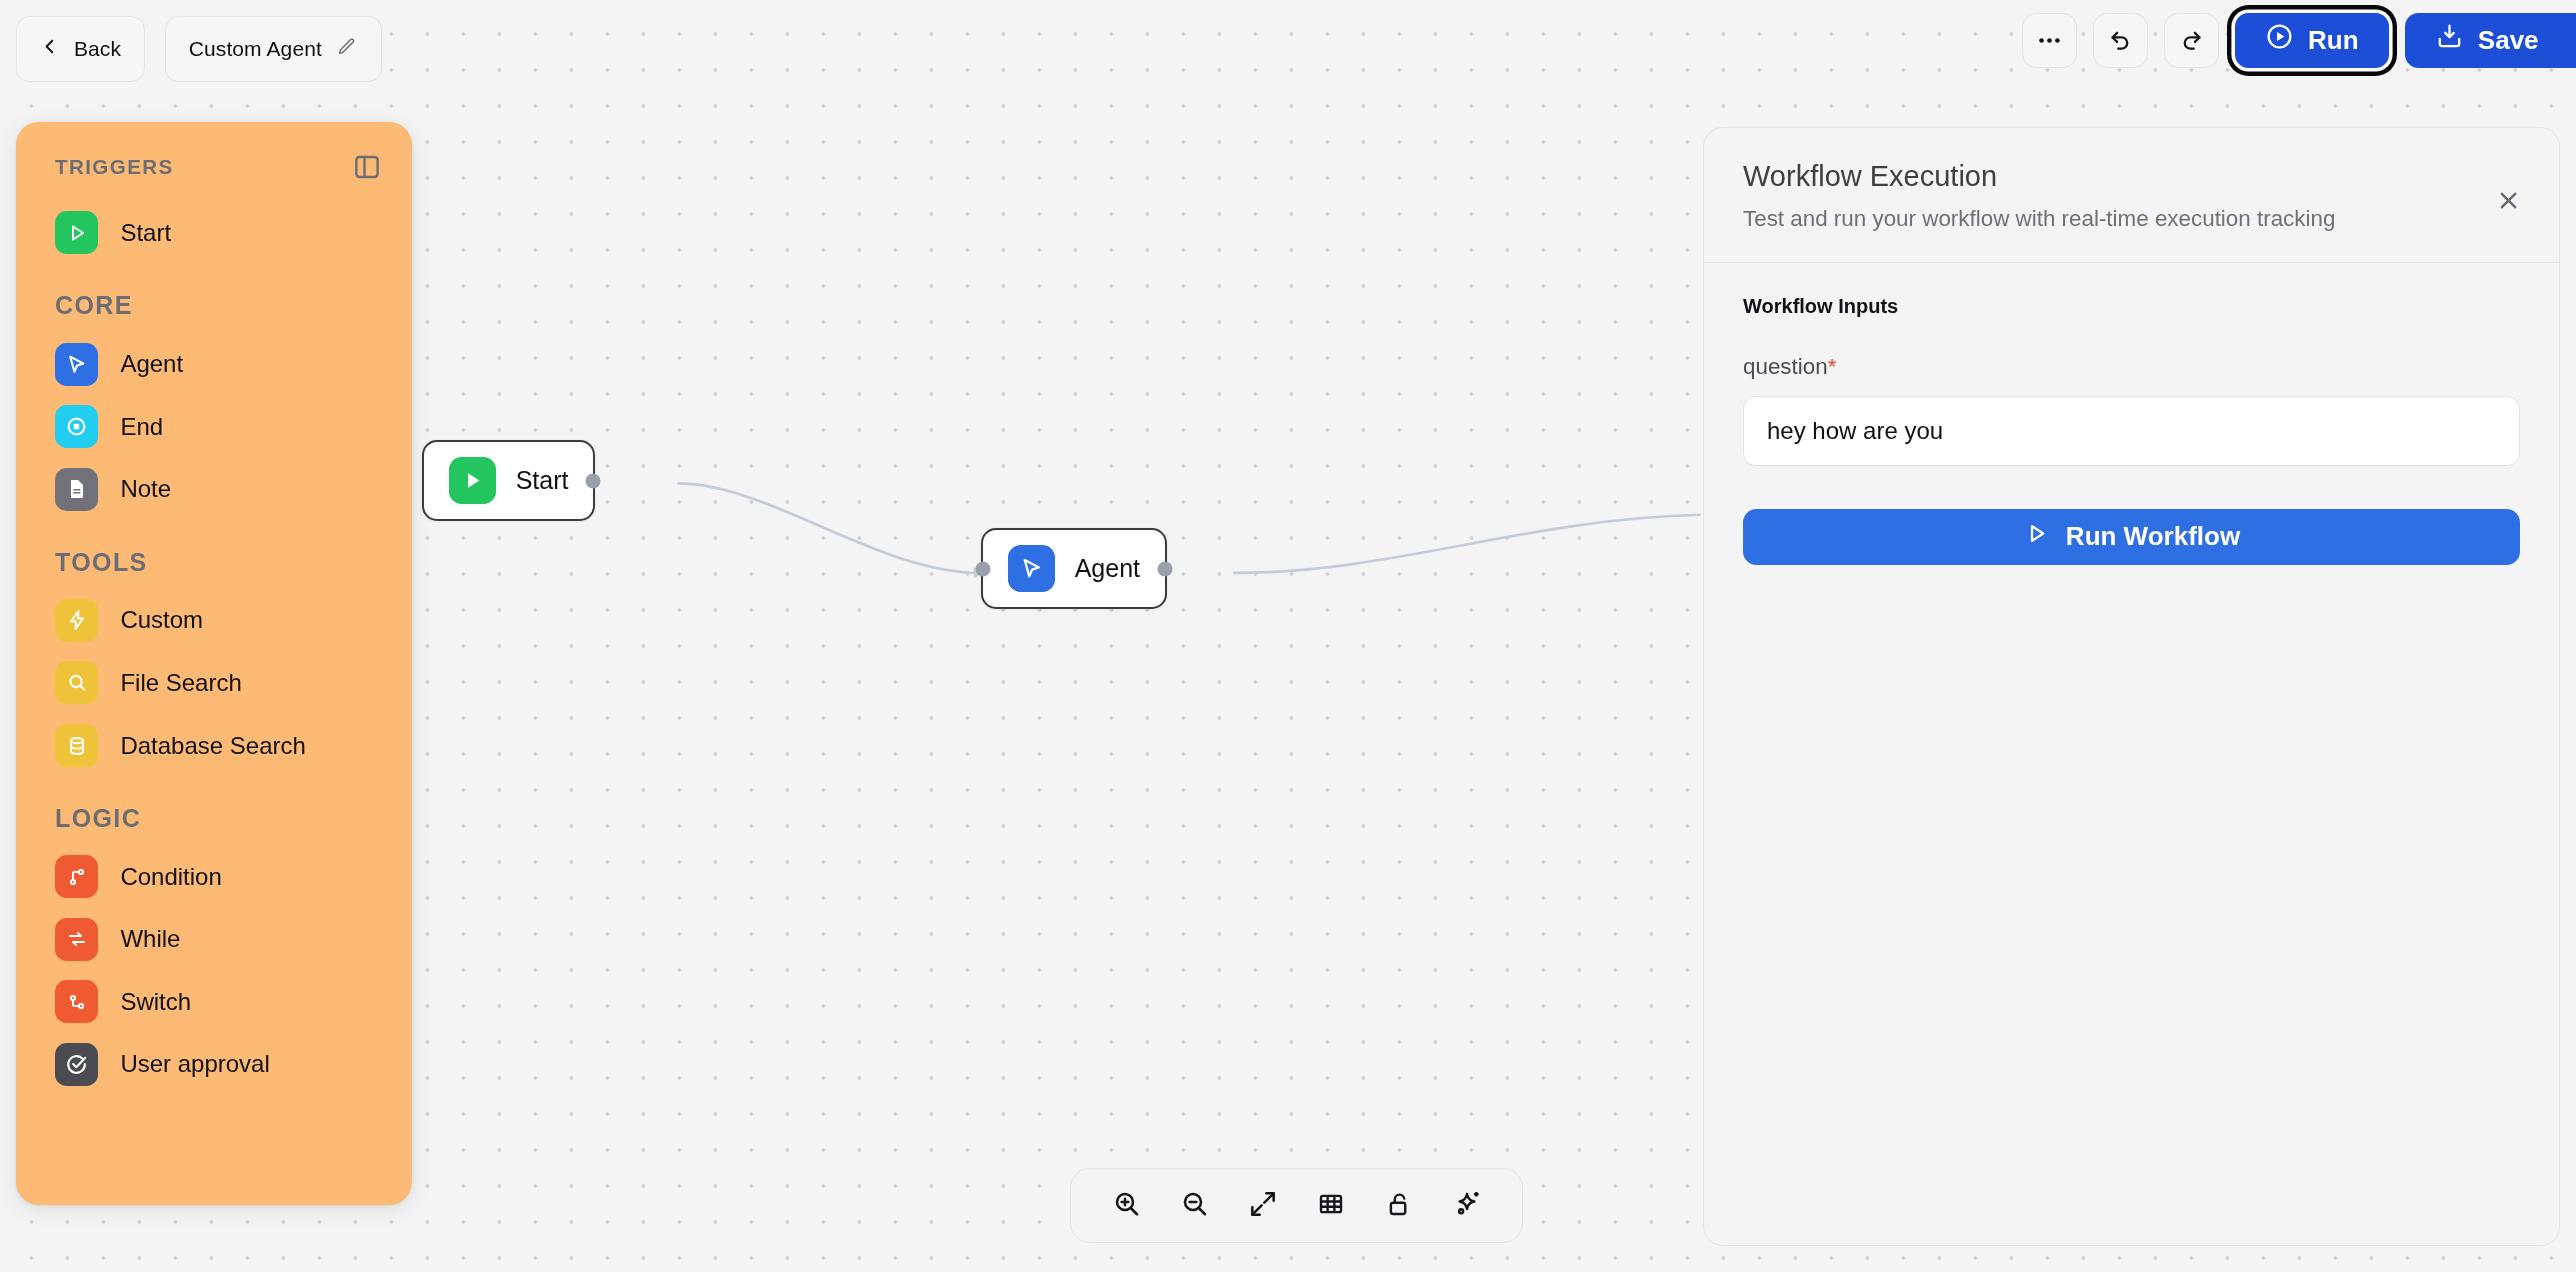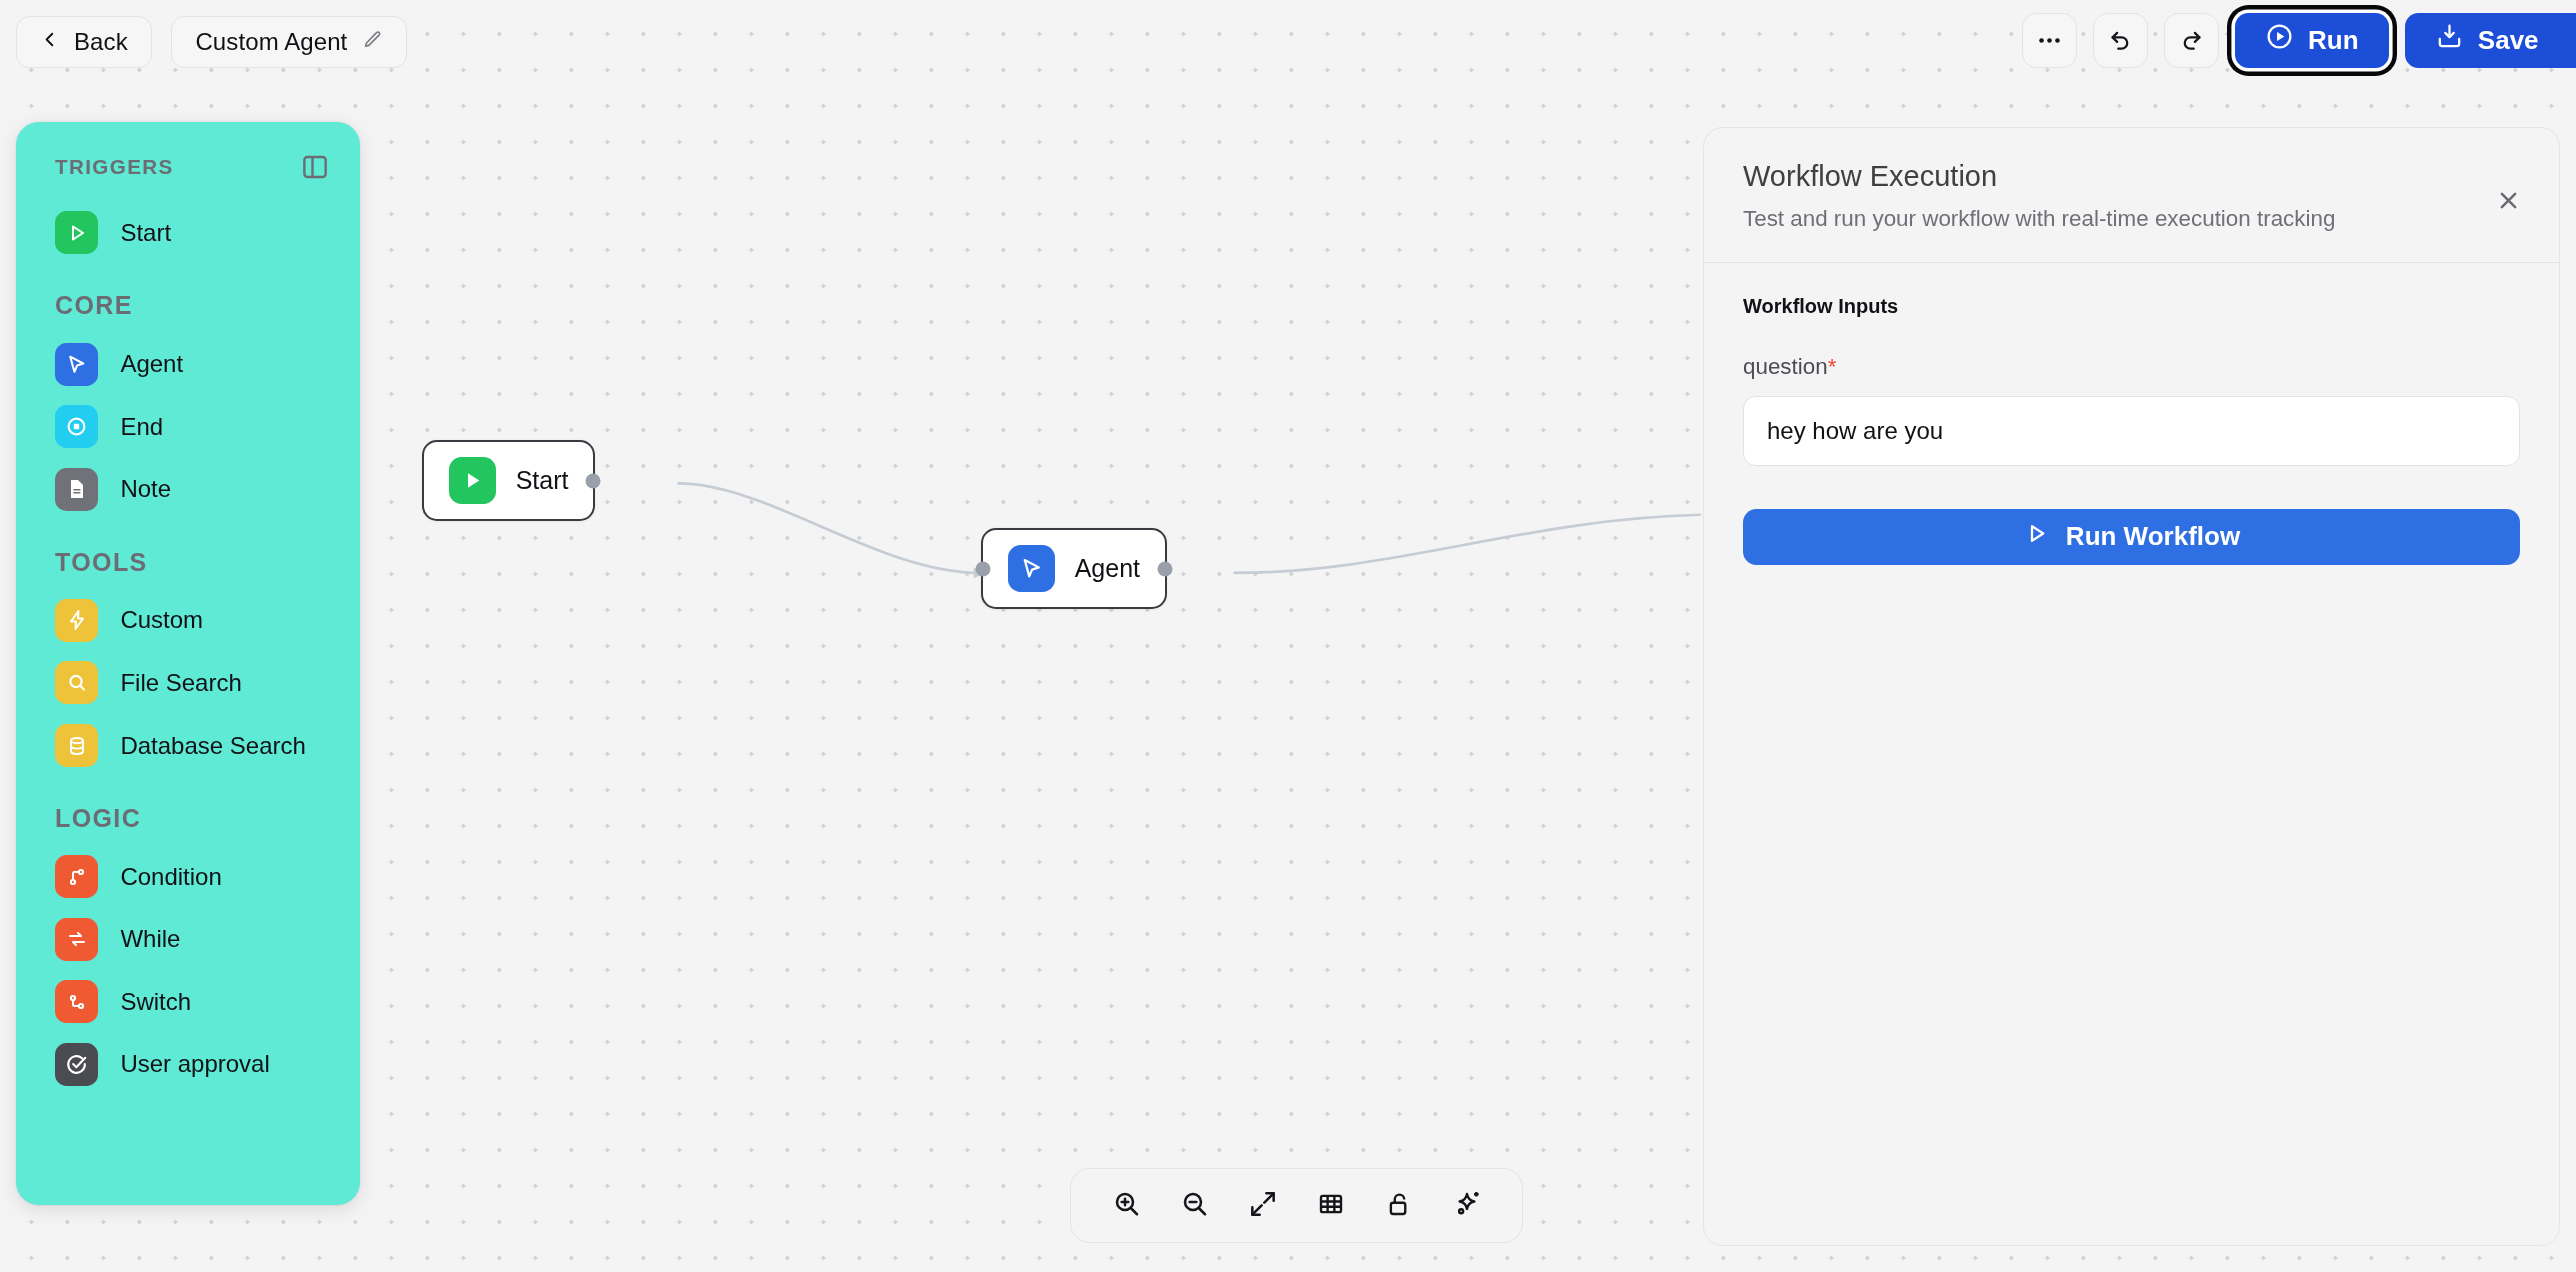--- a/index.html
+++ b/index.html
@@ -22,25 +22,25 @@
   }
 
   
   .topbar-left {
     position: absolute; top: 16px; left: 16px;
     display: flex; align-items: center; gap: 19.7px;
     z-index: 40;
   }
   .pill-btn {
     display: flex; align-items: center; gap: 14.3px;
-    height: 52px; padding: 0 23px;
+    height: 66px; padding: 0 23px;
     background: #f6f6f7;
     border: 1.4px solid #e3e3e5;
     border-radius: 13.4px;
-    font-size: 24px; color: #111115;
+    font-size: 21px; color: #111115;
     cursor: pointer;
   }
   .pill-btn .lbl { font-weight: 400; letter-spacing: 0.1px; }
 
   .topbar-right {
     position: absolute; top: 12.5px; right: 0;
     display: flex; align-items: center; gap: 16px;
     z-index: 40;
   }
   .icon-btn {
@@ -61,22 +61,22 @@
     cursor: pointer;
   }
   .primary-btn.focused {
     box-shadow: 0 0 0 3.6px #fff, 0 0 0 8px #08080a;
   }
   .save-btn { border-radius: 13.4px 0 0 13.4px; padding-right: 41px; margin-right: -3.6px; }
 
   
   .palette {
     position: absolute; left: 16px; top: 122px;
-    width: 344px; height: 1083px;
-    background: #5eead4;
+    width: 396px; height: 1083px;
+    background: #fdba74;
     border-radius: 23px;
     box-shadow: 0 4.5px 19.7px rgba(15,15,25,.10), 0 0.9px 2.7px rgba(15,15,25,.07);
     overflow: hidden;
     z-index: 30;
   }
   .palette-inner { padding: 30px 0 0 0; }
   .pal-head {
     display: flex; align-items: center; justify-content: space-between;
     padding: 0 30px 0 39px; margin-bottom: 19.7px;
   }

